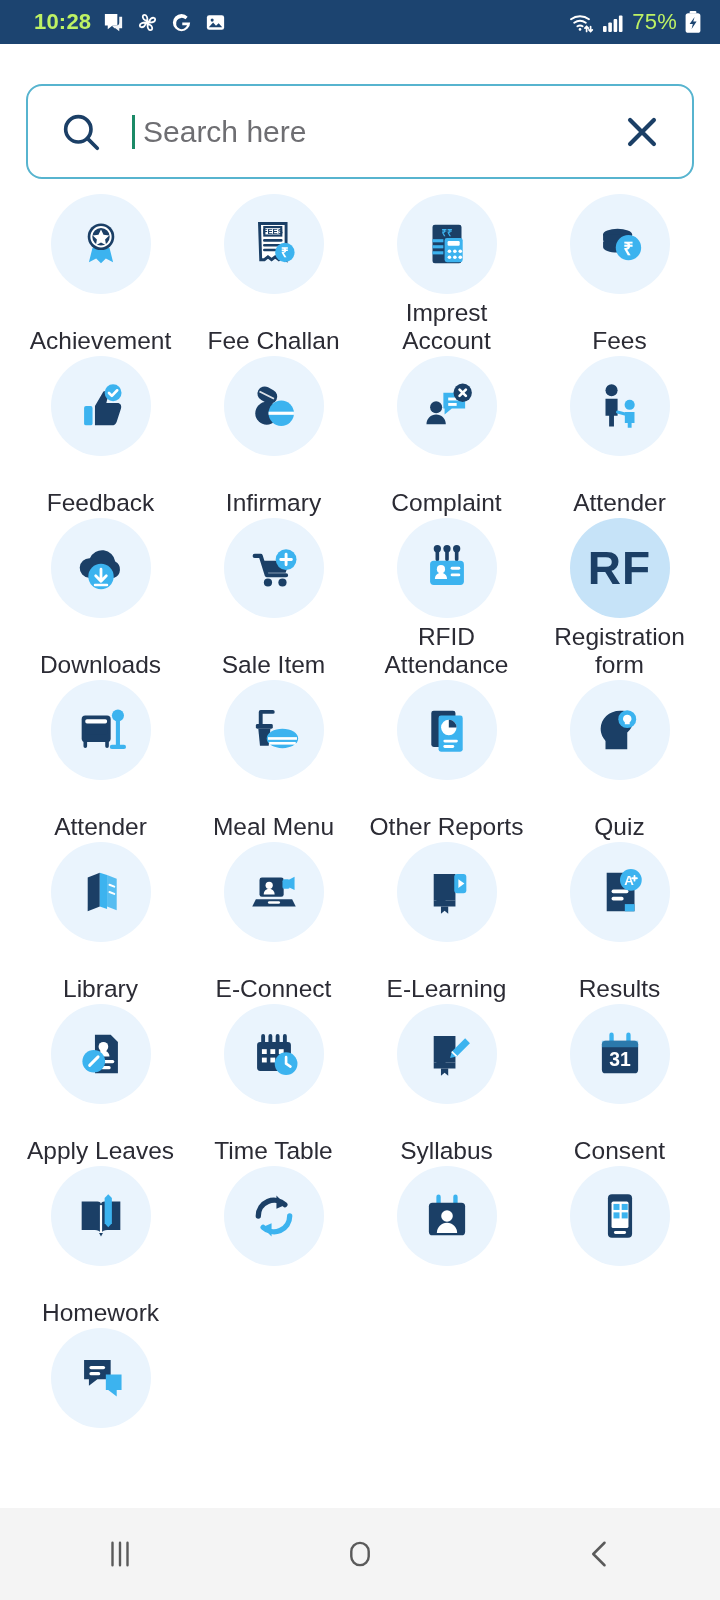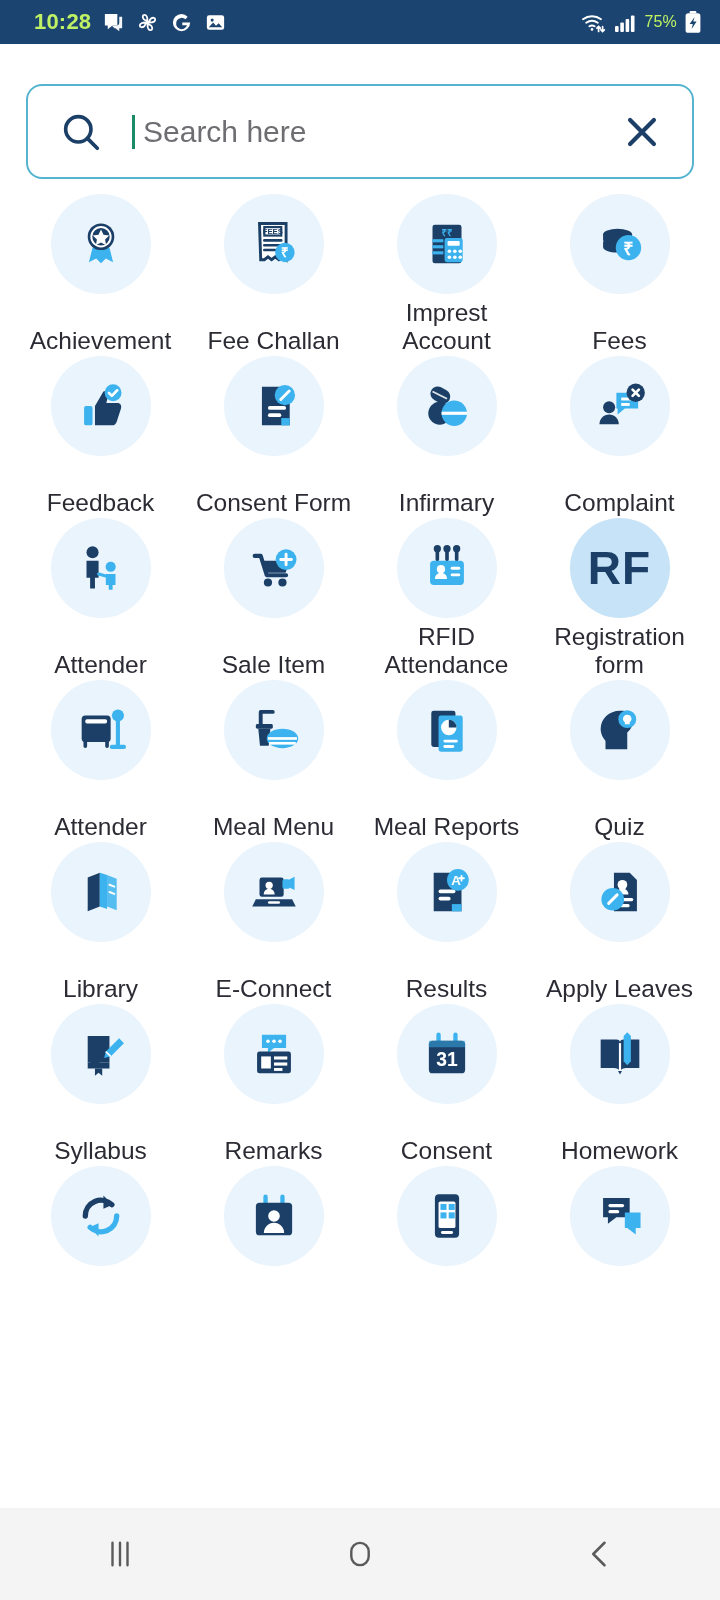--- a/index.html
+++ b/index.html
@@ -13,21 +13,21 @@
 
   
   .statusbar {
     height: 44px; background: #1c4470; color: #bef264;
     display: flex; align-items: center; justify-content: space-between;
     padding: 0 18px 0 34px;
   }
   .sb-left  { display: flex; align-items: center; gap: 11px; }
   .sb-right { display: flex; align-items: center; gap: 7px; }
   .sb-time { font-size: 22px; font-weight: 700; letter-spacing: .2px; }
-  .sb-pct  { font-size: 16px; font-weight: 500; letter-spacing: .2px; }
+  .sb-pct  { font-size: 22px; font-weight: 500; letter-spacing: .2px; }
   .sb-ico  { display: block; }
 
   
   .searchwrap { padding: 40px 26px 0 26px; }
   .searchbar {
     height: 95px; border: 2px solid #57b4cf; border-radius: 16px;
     background: #fff; display: flex; align-items: center;
     padding: 0 24px 0 30px; gap: 2px;
   }
   .mag { flex: 0 0 auto; display:block; }
@@ -228,35 +228,20 @@
                 <path d="M30.6 13.2l2.4 2.4 4.4-4.6" stroke="#fff" stroke-width="2.2" fill="none" stroke-linecap="round" stroke-linejoin="round"></path>
               </svg>
             </span>
           </span>
           <span class="lbl">Feedback</span>
         </button>
         <button class="tile">
           <span class="disc">
             <span style="display: flex;">
               <svg width="58" height="58" viewBox="0 0 48 48">
-                <path d="M14 8h15l8 8v24H14z" fill="#1b3f66"></path>
-                <rect x="19" y="24" width="15" height="3.2" rx="1.6" fill="#fff"></rect>
-                <rect x="19" y="30" width="11" height="3.2" rx="1.6" fill="#fff"></rect>
-                <path d="M30 34h7v6h-7z" fill="#3cb3ef"></path>
-                <circle cx="33" cy="15" r="8.4" fill="#3cb3ef"></circle>
-                <path d="M29.6 18.6l7-7" stroke="#fff" stroke-width="2.4" stroke-linecap="round"></path>
-              </svg>
-            </span>
-          </span>
-          <span class="lbl">Consent Form</span>
-        </button>
-        <button class="tile">
-          <span class="disc">
-            <span style="display: flex;">
-              <svg width="58" height="58" viewBox="0 0 48 48">
                 <rect x="10" y="9" width="17" height="12" rx="6" transform="rotate(28 18.5 15)" fill="#1b3f66"></rect>
                 <path d="M12 12l12 6" stroke="#fff" stroke-width="1.6" opacity=".85"></path>
                 <circle cx="18" cy="30" r="9.5" fill="#1b3f66"></circle>
                 <circle cx="30" cy="30" r="10.5" fill="#3cb3ef"></circle>
                 <path d="M19.5 30h21" stroke="#fff" stroke-width="2.6"></path>
               </svg>
             </span>
           </span>
           <span class="lbl">Infirmary</span>
         </button>
@@ -282,20 +267,33 @@
               <svg width="58" height="58" viewBox="0 0 48 48">
                 <circle cx="17" cy="11" r="5" fill="#1b3f66"></circle>
                 <path d="M12 18h10v14h-3v9h-4v-9h-3z" fill="#1b3f66"></path>
                 <circle cx="32" cy="23" r="4.2" fill="#3cb3ef"></circle>
                 <path d="M28 29h8v9h-2.4v4h-3.2v-4H28z" fill="#3cb3ef"></path>
                 <path d="M22 29l6 1.6" stroke="#3cb3ef" stroke-width="2.6" stroke-linecap="round"></path>
               </svg>
             </span>
           </span>
           <span class="lbl">Attender</span>
+        </button>
+        <button class="tile">
+          <span class="disc">
+            <span style="display: flex;">
+              <svg width="58" height="58" viewBox="0 0 48 48">
+                <path d="M14 32a8 8 0 01.8-16 11 11 0 0121 2.6A7.4 7.4 0 0135 32z" fill="#1b3f66"></path>
+                <circle cx="24" cy="31" r="10.5" fill="#3cb3ef"></circle>
+                <path d="M24 25v10M19.6 30.4L24 35l4.4-4.6" stroke="#fff" stroke-width="2.3" fill="none" stroke-linecap="round" stroke-linejoin="round"></path>
+                <path d="M19 38h10" stroke="#fff" stroke-width="2" stroke-linecap="round"></path>
+              </svg>
+            </span>
+          </span>
+          <span class="lbl">Downloads</span>
         </button>
         <button class="tile">
           <span class="disc">
             <span style="display: flex;">
               <svg width="58" height="58" viewBox="0 0 48 48">
                 <path d="M8 14h5l5 16h16" stroke="#1b3f66" stroke-width="3.4" fill="none" stroke-linecap="round" stroke-linejoin="round"></path>
                 <path d="M15 18h22l-3.4 10H18z" fill="#1b3f66"></path>
                 <circle cx="19" cy="36" r="3.4" fill="#1b3f66"></circle>
                 <circle cx="31" cy="36" r="3.4" fill="#1b3f66"></circle>
                 <circle cx="34" cy="17" r="8.6" fill="#3cb3ef"></circle>
@@ -366,21 +364,21 @@
               <svg width="58" height="58" viewBox="0 0 48 48">
                 <rect x="11" y="8" width="20" height="30" rx="2" fill="#1b3f66"></rect>
                 <rect x="17" y="12" width="20" height="30" rx="2" fill="#3cb3ef"></rect>
                 <circle cx="25.5" cy="22" r="6.4" fill="#fff"></circle>
                 <path d="M25.5 22V15.6a6.4 6.4 0 016.4 6.4z" fill="#1b3f66"></path>
                 <rect x="21" y="32" width="12" height="2.4" rx="1.2" fill="#fff"></rect>
                 <rect x="21" y="36.4" width="9" height="2.4" rx="1.2" fill="#fff"></rect>
               </svg>
             </span>
           </span>
-          <span class="lbl">Meal Reports</span>
+          <span class="lbl">Other Reports</span>
         </button>
         <button class="tile">
           <span class="disc">
             <span style="display: flex;">
               <svg width="58" height="58" viewBox="0 0 48 48">
                 <path d="M24 8c-9 0-16 6.6-16 15 0 5 2.4 8 4 10v7h18V26c3-2.4 5-6 5-10 0-8-5-8-11-8z" fill="#1b3f66"></path>
                 <circle cx="30" cy="15" r="7.4" fill="#3cb3ef"></circle>
                 <path d="M30 11.4a3.4 3.4 0 00-2 6.2v1.6h4v-1.6a3.4 3.4 0 00-2-6.2z" fill="#fff"></path>
               </svg>
             </span>
@@ -413,20 +411,34 @@
                 <rect x="19" y="31.6" width="10" height="2.2" rx="1.1" fill="#fff"></rect>
               </svg>
             </span>
           </span>
           <span class="lbl">E-Connect</span>
         </button>
         <button class="tile">
           <span class="disc">
             <span style="display: flex;">
               <svg width="58" height="58" viewBox="0 0 48 48">
+                <path d="M13 9h18v22h-8l-4 4-4-4h-2z" fill="#1b3f66"></path>
+                <rect x="13" y="31" width="18" height="5" fill="#1b3f66"></rect>
+                <path d="M19 36v6l3-2.4 3 2.4v-6z" fill="#1b3f66"></path>
+                <rect x="30" y="9" width="10" height="16" rx="2.4" fill="#3cb3ef"></rect>
+                <path d="M33.4 13.4l5 3.6-5 3.6z" fill="#fff"></path>
+              </svg>
+            </span>
+          </span>
+          <span class="lbl">E-Learning</span>
+        </button>
+        <button class="tile">
+          <span class="disc">
+            <span style="display: flex;">
+              <svg width="58" height="58" viewBox="0 0 48 48">
                 <path d="M13 8h16l7 7v25H13z" fill="#1b3f66"></path>
                 <rect x="17" y="22" width="14" height="3" rx="1.5" fill="#fff"></rect>
                 <rect x="17" y="28" width="10" height="3" rx="1.5" fill="#fff"></rect>
                 <path d="M28 34h8v6h-8z" fill="#3cb3ef"></path>
                 <circle cx="33" cy="14" r="9" fill="#3cb3ef"></circle>
                 <text x="31.4" y="18.4" font-size="11" font-family="Liberation Sans,sans-serif" font-weight="700" fill="#fff" text-anchor="middle">A</text>
                 <path d="M36 10.6v4M34 12.6h4" stroke="#fff" stroke-width="1.5" stroke-linecap="round"></path>
               </svg>
             </span>
           </span>
@@ -445,47 +457,47 @@
                 <path d="M14.6 33.4l7-7" stroke="#fff" stroke-width="2.4" stroke-linecap="round"></path>
               </svg>
             </span>
           </span>
           <span class="lbl">Apply Leaves</span>
         </button>
         <button class="tile">
           <span class="disc">
             <span style="display: flex;">
               <svg width="58" height="58" viewBox="0 0 48 48">
+                <path d="M15 9v6M21 9v6M27 9v6M33 9v6" stroke="#1b3f66" stroke-width="3.2" stroke-linecap="round"></path>
+                <rect x="10" y="14" width="28" height="24" rx="2.6" fill="#1b3f66"></rect>
+                <rect x="14" y="20" width="4" height="4" fill="#fff"></rect>
+                <rect x="21" y="20" width="4" height="4" fill="#fff"></rect>
+                <rect x="28" y="20" width="4" height="4" fill="#fff"></rect>
+                <rect x="14" y="27" width="4" height="4" fill="#fff"></rect>
+                <rect x="21" y="27" width="4" height="4" fill="#fff"></rect>
+                <circle cx="34" cy="32" r="9.4" fill="#3cb3ef"></circle>
+                <path d="M34 26.6V32l3.6 2.4" stroke="#fff" stroke-width="2.2" fill="none" stroke-linecap="round" stroke-linejoin="round"></path>
+              </svg>
+            </span>
+          </span>
+          <span class="lbl">Time Table</span>
+        </button>
+        <button class="tile">
+          <span class="disc">
+            <span style="display: flex;">
+              <svg width="58" height="58" viewBox="0 0 48 48">
                 <path d="M13 9h18v22h-8l-4 4-4-4h-2z" fill="#1b3f66"></path>
                 <rect x="13" y="31" width="18" height="5" fill="#1b3f66"></rect>
                 <path d="M19 36v6l3-2.4 3 2.4v-6z" fill="#1b3f66"></path>
                 <path d="M28 22l11-11 4 4-11 11-5.4 1.4z" fill="#3cb3ef"></path>
                 <path d="M28 22l4 4" stroke="#fff" stroke-width="1.4"></path>
               </svg>
             </span>
           </span>
           <span class="lbl">Syllabus</span>
-        </button>
-        <button class="tile">
-          <span class="disc">
-            <span style="display: flex;">
-              <svg width="58" height="58" viewBox="0 0 48 48">
-                <path d="M14 8h20v11H24l-5 4v-4h-5z" fill="#3cb3ef"></path>
-                <circle cx="19" cy="13.4" r="1.5" fill="#fff"></circle>
-                <circle cx="24" cy="13.4" r="1.5" fill="#fff"></circle>
-                <circle cx="29" cy="13.4" r="1.5" fill="#fff"></circle>
-                <rect x="10" y="22" width="28" height="18" rx="2" fill="#1b3f66"></rect>
-                <rect x="13.4" y="26" width="8" height="10" fill="#fff"></rect>
-                <rect x="24" y="26" width="11" height="2.6" fill="#fff"></rect>
-                <rect x="24" y="31" width="11" height="2.6" fill="#fff"></rect>
-                <rect x="24" y="35.6" width="7" height="2.4" fill="#fff"></rect>
-              </svg>
-            </span>
-          </span>
-          <span class="lbl">Remarks</span>
         </button>
         <button class="tile">
           <span class="disc">
             <span style="display: flex;">
               <svg width="58" height="58" viewBox="0 0 48 48">
                 <path d="M17 8v7M31 8v7" stroke="#3cb3ef" stroke-width="3.6" stroke-linecap="round"></path>
                 <rect x="9" y="13" width="30" height="27" rx="3" fill="#1b3f66"></rect>
                 <rect x="9" y="13" width="30" height="5.4" fill="#3cb3ef" opacity=".5"></rect>
                 <text x="24" y="34" font-size="16" font-family="Liberation Sans,sans-serif" font-weight="700" fill="#fff" text-anchor="middle">31</text>
               </svg>

